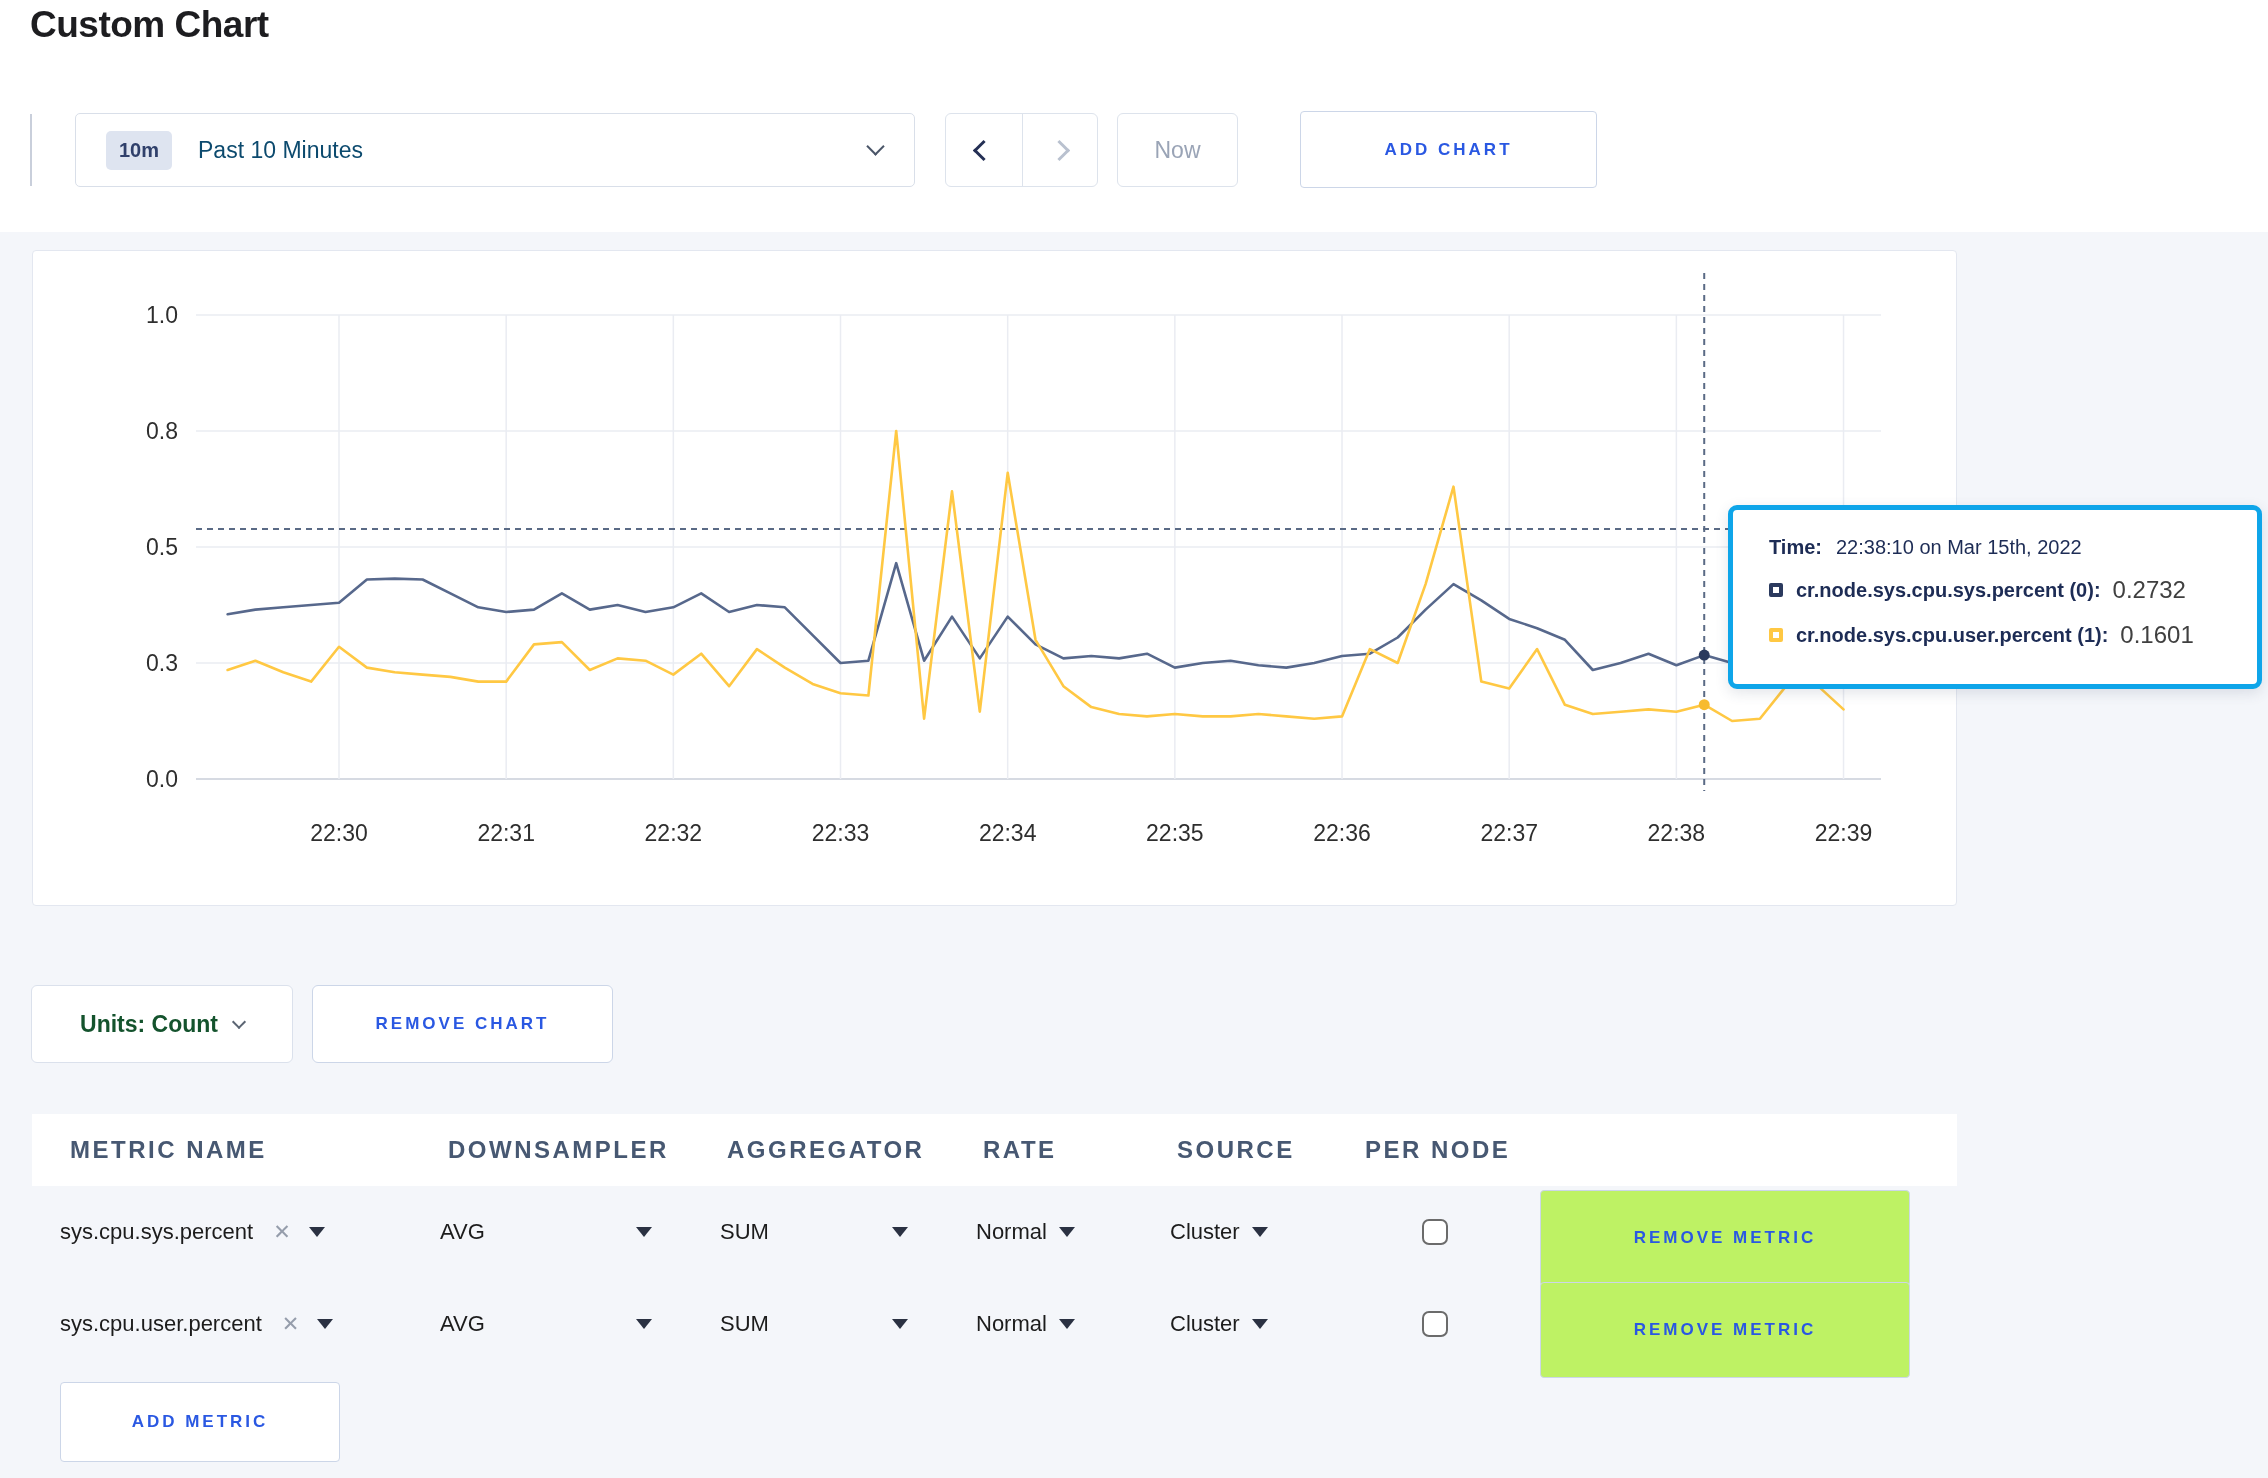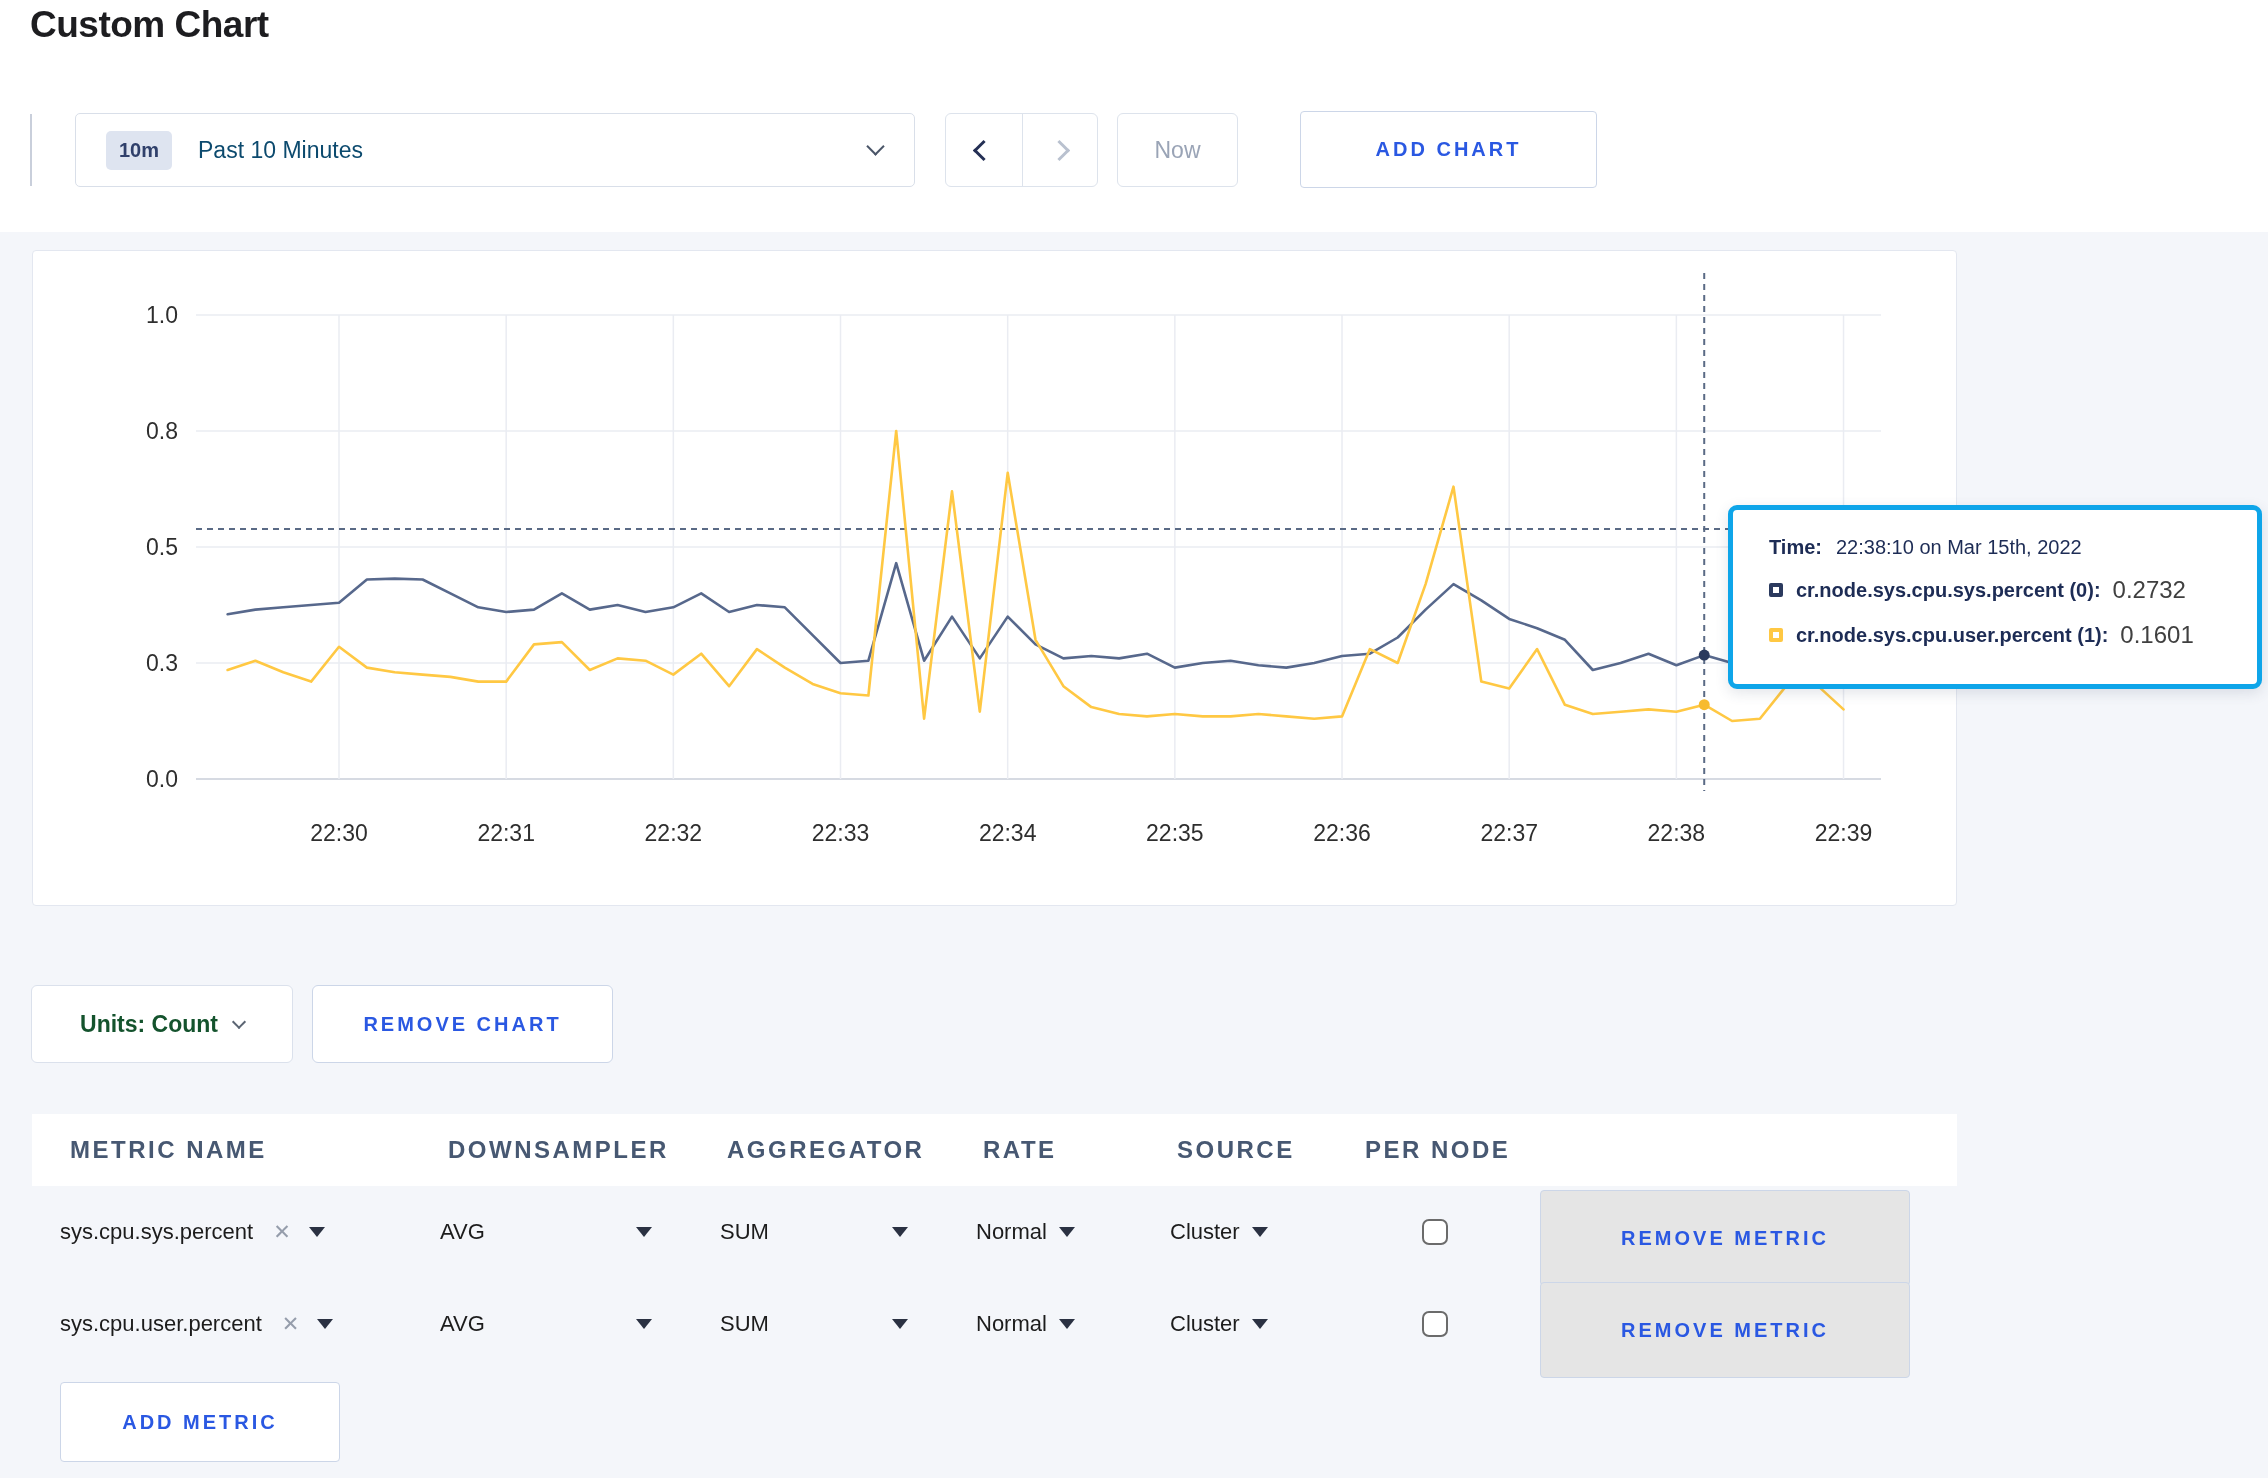--- a/index.html
+++ b/index.html
@@ -26,21 +26,21 @@
   .arrow-btn + .arrow-btn { border-left:1px solid #dde3ec; }
   .arr { display:inline-block; width:15px; height:15px; border-right:3px solid #242f54; border-bottom:3px solid #242f54; }
   .arr.left  { transform:rotate(135deg); }
   .arr.right { transform:rotate(-45deg); border-color:#b9c1cf; }
 
   .now-btn { position:absolute; left:1117px; top:113px; width:121px; height:74px; background:#fff;
     border:1px solid #dde3ec; border-radius:6px; font-size:23px; color:#9aa4b6;
     display:flex; align-items:center; justify-content:center; }
 
   .blue-btn { background:#fff; border:1px solid #ccd6e8; border-radius:4px; color:#2a58e2;
-    font-size:20px; font-weight:600; letter-spacing:3px; display:flex; align-items:center; justify-content:center;
+    font-size:17px; font-weight:600; letter-spacing:3px; display:flex; align-items:center; justify-content:center;
     cursor:pointer; font-family:"Liberation Sans", sans-serif; }
   .add-chart-btn { position:absolute; left:1300px; top:111px; width:297px; height:77px; }
 
   .chart-panel { position:absolute; left:32px; top:250px; width:1925px; height:656px; background:#fff;
     border:1px solid #e3e7f0; border-radius:4px; }
 
   .tooltip { position:absolute; left:1728px; top:505px; width:534px; height:184px; background:#fff;
     border:5px solid #0ea5e9; border-radius:9px; box-shadow:0 4px 14px rgba(60,70,100,0.14); padding:26px 0 0 36px; }
   .tt-row { display:flex; align-items:center; margin-bottom:17px; }
   .tt-time-label { font-size:20px; font-weight:700; color:#1d2c55; }
@@ -62,21 +62,21 @@
   .metric-row { position:absolute; left:32px; width:1925px; height:92px; }
   .cell { position:absolute; top:0; height:92px; display:flex; align-items:center; font-size:22px; color:#1c1c1c; }
   .tri { display:inline-block; width:0; height:0; border-left:8px solid transparent; border-right:8px solid transparent;
     border-top:10px solid #2a3142; }
   .x-icon { font-size:21px; color:#959dab; margin-left:20px; cursor:pointer; }
   .name-tri { margin-left:18px; cursor:pointer; }
   .dd-spread { justify-content:space-between; cursor:pointer; }
   .dd-inline .tri { margin-left:12px; }
   .checkbox { position:absolute; left:1390px; top:33px; width:26px; height:26px; border:2px solid #6b6b6b;
     border-radius:7px; background:#fff; cursor:pointer; }
-  .remove-metric-btn { position:absolute; left:1508px; top:4px; width:370px; height:96px; background:#e5e5e5; }
+  .remove-metric-btn { position:absolute; left:1508px; top:4px; width:370px; height:96px; background:#bef264; }
 
   .add-metric-btn { position:absolute; left:60px; top:1382px; width:280px; height:80px; background:#fff; }
 
   svg text { font-family:"Liberation Sans", sans-serif; }
 </style>
 </head>
 <body>
 
 <div class="header-band">
   <div class="page-title">Custom Chart</div>

